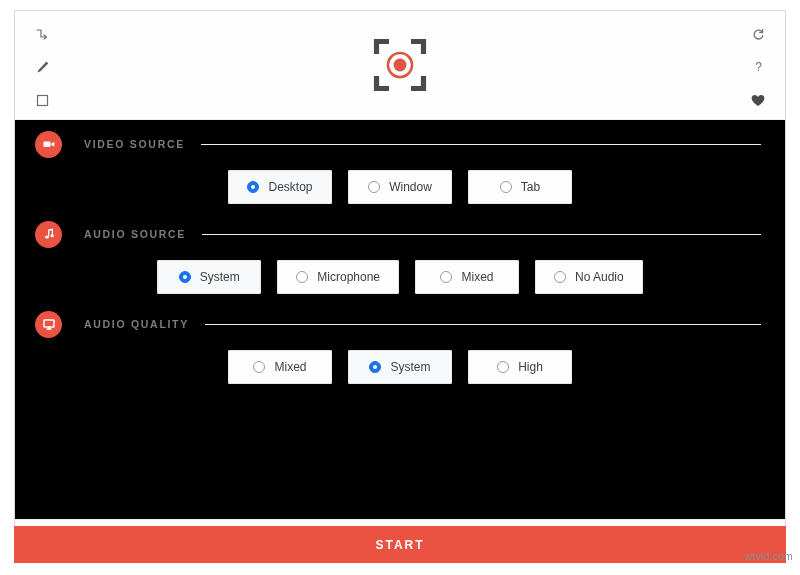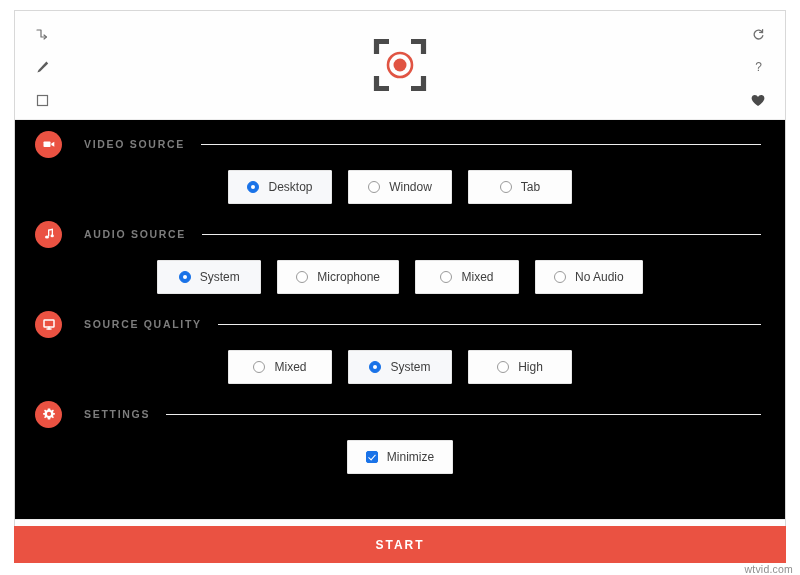--- a/index.html
+++ b/index.html
@@ -252,21 +252,21 @@
     cursor: pointer;
     font-family: "Liberation Sans", sans-serif;
     display: flex;
     align-items: center;
     justify-content: center;
   }
 
   .watermark {
     position: absolute;
     right: 7px;
-    bottom: 0px;
+    bottom: 13px;
     font-size: 10.5px;
     color: #8e8e8e;
     letter-spacing: 0.2px;
   }
 </style>
 </head>
 <body>
 
 <div id="app">
   <div class="window">
@@ -389,57 +389,39 @@
 
       <div class="section">
         <div class="section-head">
           <div class="sec-icon">
             <svg width="14" height="14" viewBox="0 0 14 14" fill="none" stroke="#ffffff" stroke-width="1.5">
               <rect x="2" y="3" width="10" height="7" rx="0.6"></rect>
               <path d="M5 12 L9 12" stroke-linecap="round"></path>
               <path d="M7 10 L7 12" stroke-linecap="round"></path>
             </svg>
           </div>
-          <div class="sec-title">SOURCE QUALITY</div>
+          <div class="sec-title">AUDIO QUALITY</div>
           <div class="sec-rule"></div>
         </div>
         <div class="options-row">
           <div class="opt">
             <span class="radio"></span>
             <span class="opt-label">Mixed</span>
           </div>
           <div class="opt selected">
             <span class="radio on"></span>
             <span class="opt-label">System</span>
           </div>
           <div class="opt">
             <span class="radio"></span>
             <span class="opt-label">High</span>
           </div>
         </div>
       </div>
 
-      <div class="section">
-        <div class="section-head">
-          <div class="sec-icon">
-            <svg width="14" height="14" viewBox="0 0 14 14" fill="#ffffff">
-              <path d="M7 1.4 L8.2 1.4 L8.5 3 L9.6 3.5 L11 2.6 L11.9 3.5 L11 4.9 L11.5 6 L13 6.3 L13 7.5 L11.5 7.8 L11 8.9 L11.9 10.3 L11 11.2 L9.6 10.3 L8.5 10.8 L8.2 12.4 L7 12.4 L5.8 12.4 L5.5 10.8 L4.4 10.3 L3 11.2 L2.1 10.3 L3 8.9 L2.5 7.8 L1 7.5 L1 6.3 L2.5 6 L3 4.9 L2.1 3.5 L3 2.6 L4.4 3.5 L5.5 3 L5.8 1.4 Z"></path>
-              <circle cx="7" cy="6.9" r="2.1" fill="#ea5242"></circle>
-            </svg>
-          </div>
-          <div class="sec-title">SETTINGS</div>
-          <div class="sec-rule"></div>
-        </div>
-        <div class="options-row">
-          <div class="opt">
-            <span class="checkbox on"></span>
-            <span class="opt-label">Minimize</span>
-          </div>
-        </div>
-      </div>
 
       <div class="status-wrap">
         <div class="status-text">Screen recorder is ready.</div>
       </div>
     </div>
   </div>
 
   <button class="start-btn">START</button>
 
   <div class="watermark">wtvid.com</div>

